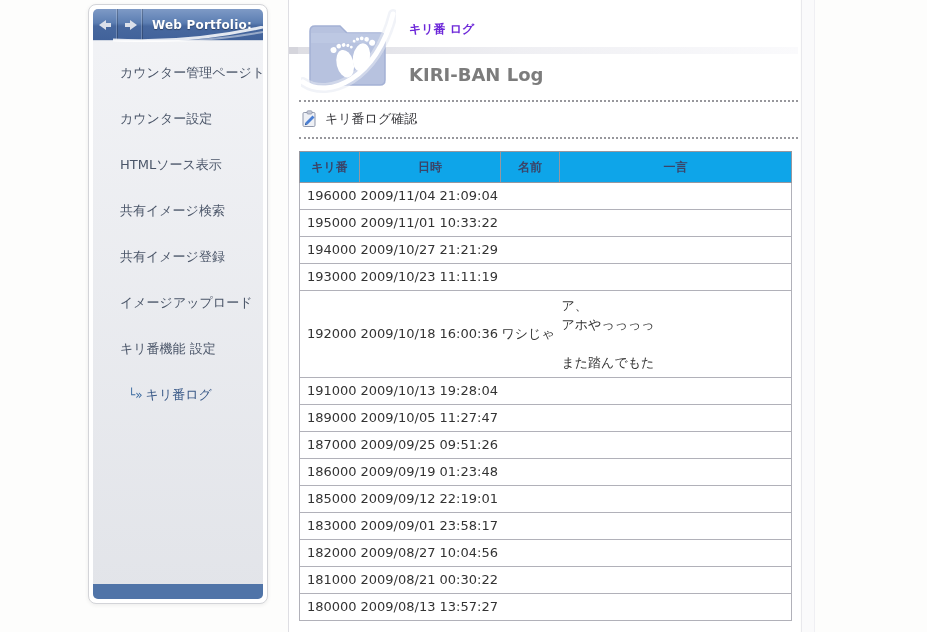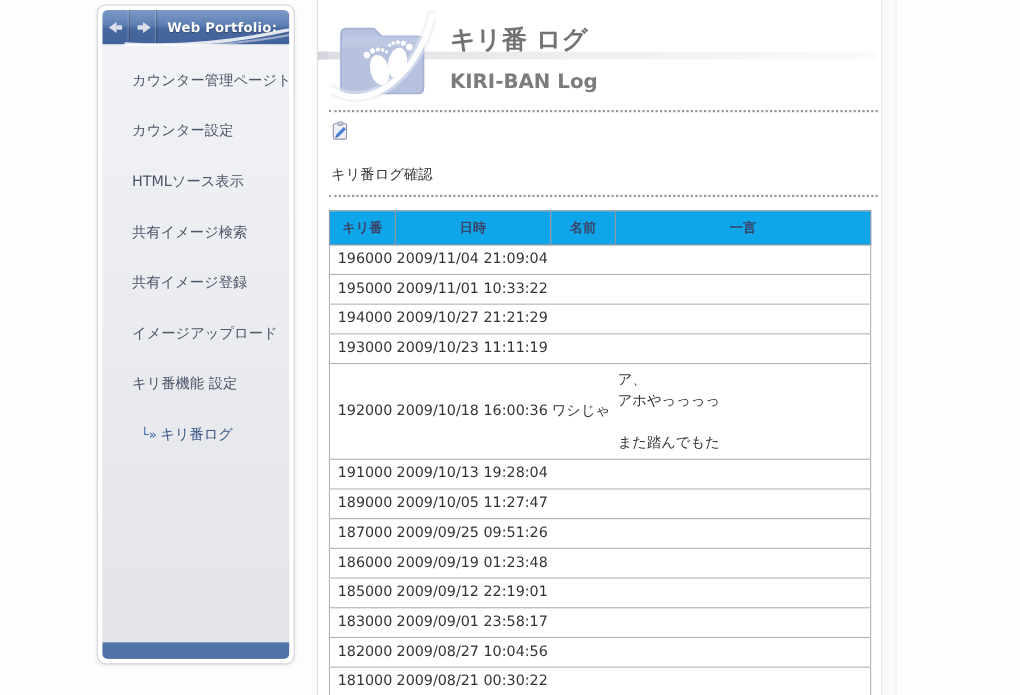--- a/index.html
+++ b/index.html
@@ -47,26 +47,26 @@
   .main { position:absolute; left:288px; top:0; width:512px; height:632px;
     background:#fff; border-left:1px solid #dedee3; }
   .right-strip { position:absolute; left:801px; top:0; width:14px; height:632px;
     background:#fafafb; border-left:1px solid #e8e8ec; border-right:1px solid #efeff3; }
 
   .main-head { position:relative; height:100px; }
   .head-rule { position:absolute; top:47px; left:0; width:509px; height:7px;
     background:linear-gradient(to right,#dddde3,#efeff3 45%,#fafafc); }
   .head-rule-cap { position:absolute; top:47px; left:0; width:9px; height:7px; background:#d5d5dc; }
   .page-icon { position:absolute; left:12px; top:6px; }
-  .page-title { position:absolute; left:120px; top:21px; font-size:23px; font-weight:bold; color:#737373; }
+  .page-title { position:absolute; left:120px; top:21px; font-size:12px; font-weight:bold; color:#6d28d9; }
   .page-subtitle { position:absolute; left:120px; top:64px; font-size:18px; font-weight:bold; color:#7c7c7c; }
 
   .dotted { margin-left:10px; width:499px; border-bottom:2px dotted #97979c; height:0; }
   .d1 { margin-top:0; } .d2 { margin-top:0; }
-  .section-row { display:flex; gap:22px; padding:8px 0 9px 12px;flex-direction:column; }
+  .section-row { display:flex; align-items:center; gap:7px; padding:8px 0 9px 12px; }
   .section-label { font-size:13px; color:#38383c; }
 
   table.log { margin:12px 0 0 10px; width:493px; border-collapse:collapse;
     border-left:1px solid #b1b1b9; border-right:1px solid #b1b1b9; }
   table.log thead th { background:#0ea5e9; border:1px solid #97979f;
     font-size:12px; font-weight:bold; color:#3b4468; text-align:center;
     padding:7px 2px 6px; }
   table.log tbody td { border-bottom:1px solid #b1b1b9; font-size:13px; color:#333;
     padding:5px 2px; line-height:16px; vertical-align:middle; }
   table.log tbody td.c-kiriban { padding-left:7px; }

